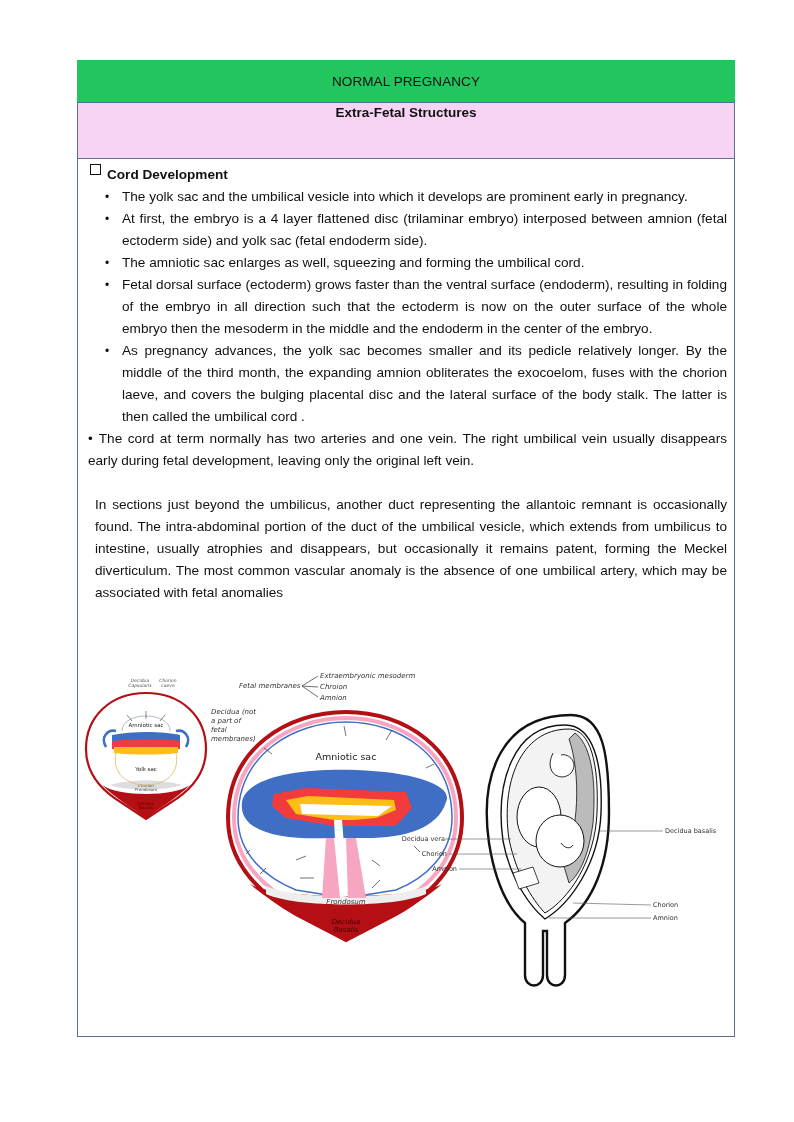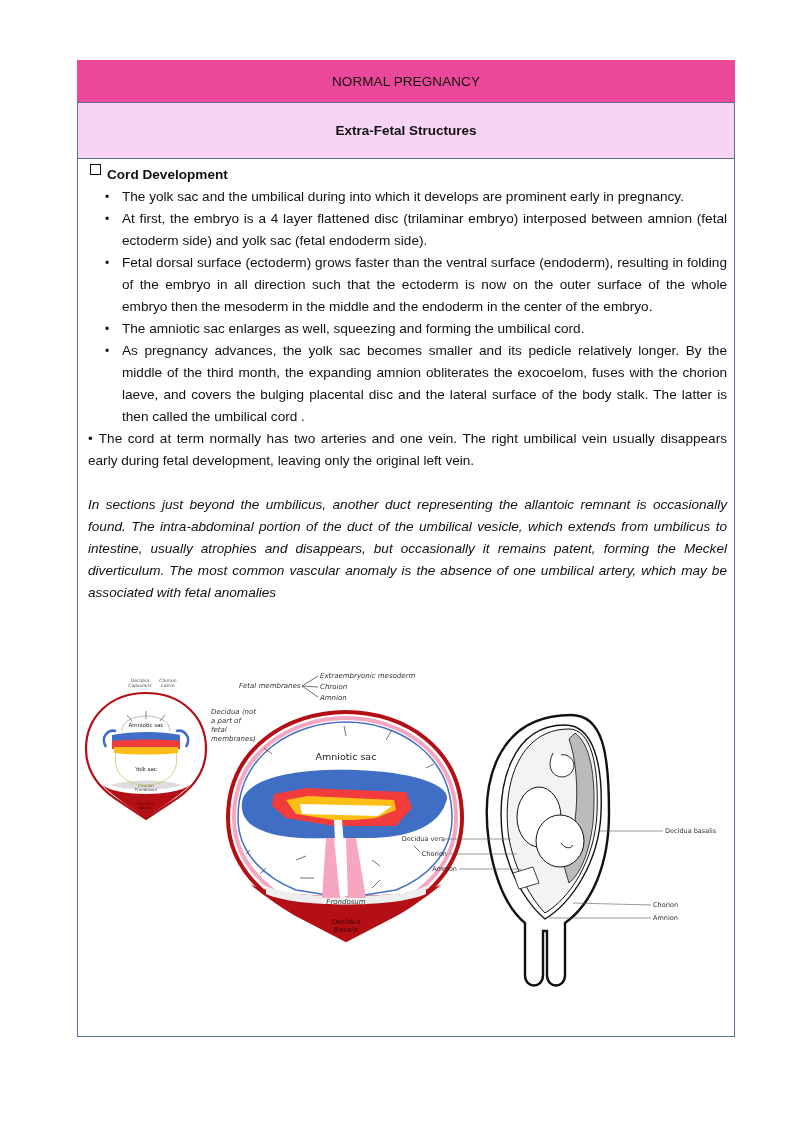--- a/index.html
+++ b/index.html
@@ -1,31 +1,31 @@
 <!DOCTYPE html>
 <html><head>
 <meta charset="utf-8">
 <style>
   html, body { margin:0; padding:0; background:#ffffff; }
   body { width:794px; height:1122px; position:relative; font-family:"Liberation Sans", sans-serif; color:#111; overflow:hidden; }
-  .hdr-green { position:absolute; left:77px; top:60px; width:658px; height:42px; background:#ec4899; display:flex; align-items:center; justify-content:center; font-size:13.5px; letter-spacing:0.1px; }
-  .hdr-pink { position:absolute; left:77px; top:102px; width:656px; height:55px; background:#f8d4f4; border:1px solid #5a6e93; display:flex; flex-direction:column; align-items:center; justify-content:center; font-size:13.5px; line-height:20px; }
+  .hdr-green { position:absolute; left:77px; top:60px; width:658px; height:42px; background:#22c55e; display:flex; align-items:center; justify-content:center; font-size:13.5px; letter-spacing:0.1px; }
+  .hdr-pink { position:absolute; left:77px; top:102px; width:656px; height:55px; background:#f8d4f4; border:1px solid #5a6e93; display:flex; flex-direction:column; align-items:center; justify-content:flex-start; font-size:13.5px; line-height:20px; }
   .hdr-pink .t1 { font-weight:bold; }
   .hdr-pink .t2 b { font-weight:bold; }
   .content { position:absolute; left:77px; top:158px; width:656px; height:878px; border:1px solid #5a6e93; border-top:none; box-sizing:content-box; }
   .txt { position:absolute; left:10px; top:6px; width:639px; font-size:13.6px; line-height:22px; }
   .h-title { font-weight:bold; }
   .h-sub { font-weight:bold; display:flex; }
   .chk { display:inline-block; width:9px; height:9px; border:1.3px solid #111; margin-right:6px; margin-left:2px; }
   ul.bul { margin:0; padding:0; list-style:none; }
   ul.bul li { position:relative; padding-left:34px; text-align:justify; }
   ul.bul li::before { content:"•"; position:absolute; left:17px; top:0; font-size:12px; }
   .p-just { text-align:justify; }
   .p-just .bdot { margin-right:6px; }
-  .ital { font-style:italic; text-align:justify; margin-top:22px; }
+  .ital { text-align:justify; margin-top:22px;margin-left:7px; }
   .fig1 { position:absolute; left:4px; top:515px; }
   .fig2 { position:absolute; left:128px; top:510px; }
   .fig3 { position:absolute; left:315px; top:555px; }
   svg text { font-family:"DejaVu Sans", sans-serif; }
 </style>
 </head>
 <body>
 
 <div class="hdr-green">
   <span>NORMAL PREGNANCY</span>
@@ -35,24 +35,24 @@
   <div class="t1">Extra-Fetal Structures</div>
 </div>
 
 <div class="content">
   <div class="txt">
     <div class="h-sub">
         <span class="chk"></span>
         <span>Cord Development</span>
       </div>
     <ul class="bul">
-      <li>The yolk sac and the umbilical during into which it develops are prominent early in pregnancy.</li>
+      <li>The yolk sac and the umbilical vesicle into which it develops are prominent early in pregnancy.</li>
       <li>At first, the embryo is a 4 layer flattened disc (trilaminar embryo) interposed between amnion (fetal ectoderm side) and yolk sac (fetal endoderm side).</li>
+      <li>The amniotic sac enlarges as well, squeezing and forming the umbilical cord.</li>
       <li>Fetal dorsal surface (ectoderm) grows faster than the ventral surface (endoderm), resulting in folding of the embryo in all direction such that the ectoderm is now on the outer surface of the whole embryo then the mesoderm in the middle and the endoderm in the center of the embryo.</li>
-      <li>The amniotic sac enlarges as well, squeezing and forming the umbilical cord.</li>
       <li>As pregnancy advances, the yolk sac becomes smaller and its pedicle relatively longer. By the middle of the third month, the expanding amnion obliterates the exocoelom, fuses with the chorion laeve, and covers the bulging placental disc and the lateral surface of the body stalk. The latter is then called the umbilical cord .</li>
     </ul>
     <div class="p-just"><span class="bdot">•</span><span>The cord at term normally has two arteries and one vein. The right umbilical vein usually disappears early during fetal development, leaving only the original left vein.</span></div>
     <div class="ital">In sections just beyond the umbilicus, another duct representing the allantoic remnant is occasionally found. The intra-abdominal portion of the duct of the umbilical vesicle, which extends from umbilicus to intestine, usually atrophies and disappears, but occasionally it remains patent, forming the Meckel diverticulum. The most common vascular anomaly is the absence of one umbilical artery, which may be associated with fetal anomalies</div>
   </div>
 
   <svg class="fig1" width="128" height="150" viewBox="0 0 128 150">
     <text x="58" y="9" font-size="4.5" fill="#555" font-style="italic" text-anchor="middle">Decidua</text>
     <text x="58" y="14" font-size="4.5" fill="#555" font-style="italic" text-anchor="middle">Capsularis</text>
     <text x="86" y="9" font-size="4.5" fill="#555" font-style="italic" text-anchor="middle">Chorion</text>

